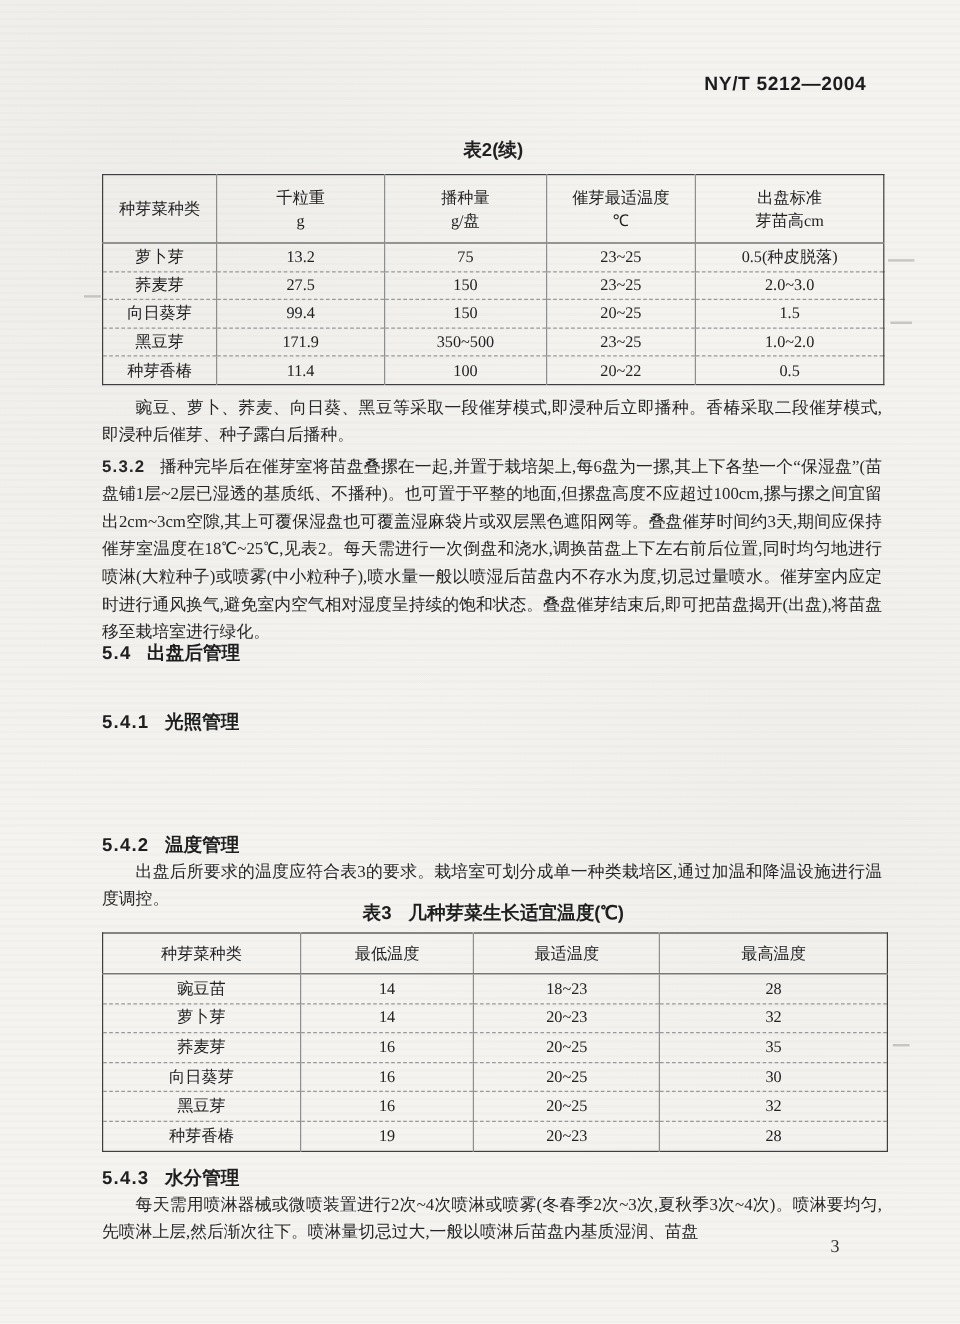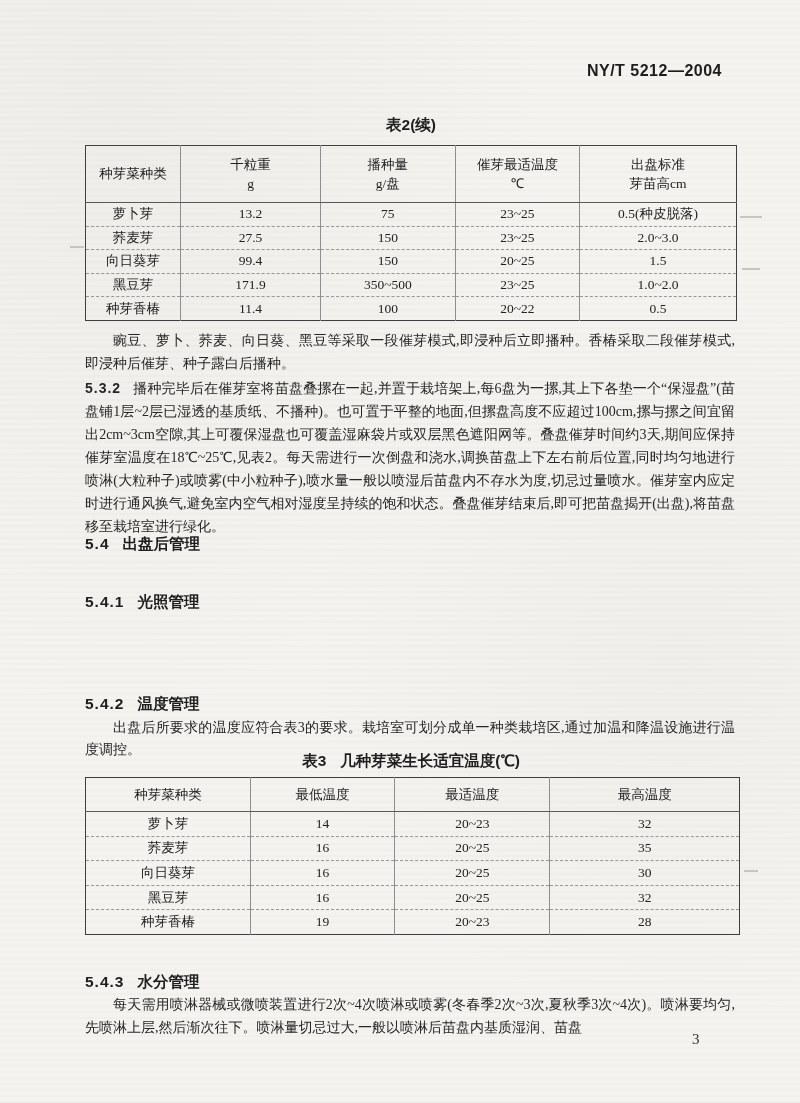--- a/index.html
+++ b/index.html
@@ -189,20 +189,26 @@
     <thead>
       <tr>
         <th>种芽菜种类</th>
         <th>最低温度</th>
         <th>最适温度</th>
         <th>最高温度</th>
       </tr>
     </thead>
     <tbody id="table3-body">
         <tr>
+          <td>豌豆苗</td>
+          <td>14</td>
+          <td>18~23</td>
+          <td>28</td>
+        </tr>
+        <tr>
           <td>萝卜芽</td>
           <td>14</td>
           <td>20~23</td>
           <td>32</td>
         </tr>
         <tr>
           <td>荞麦芽</td>
           <td>16</td>
           <td>20~25</td>
           <td>35</td>

